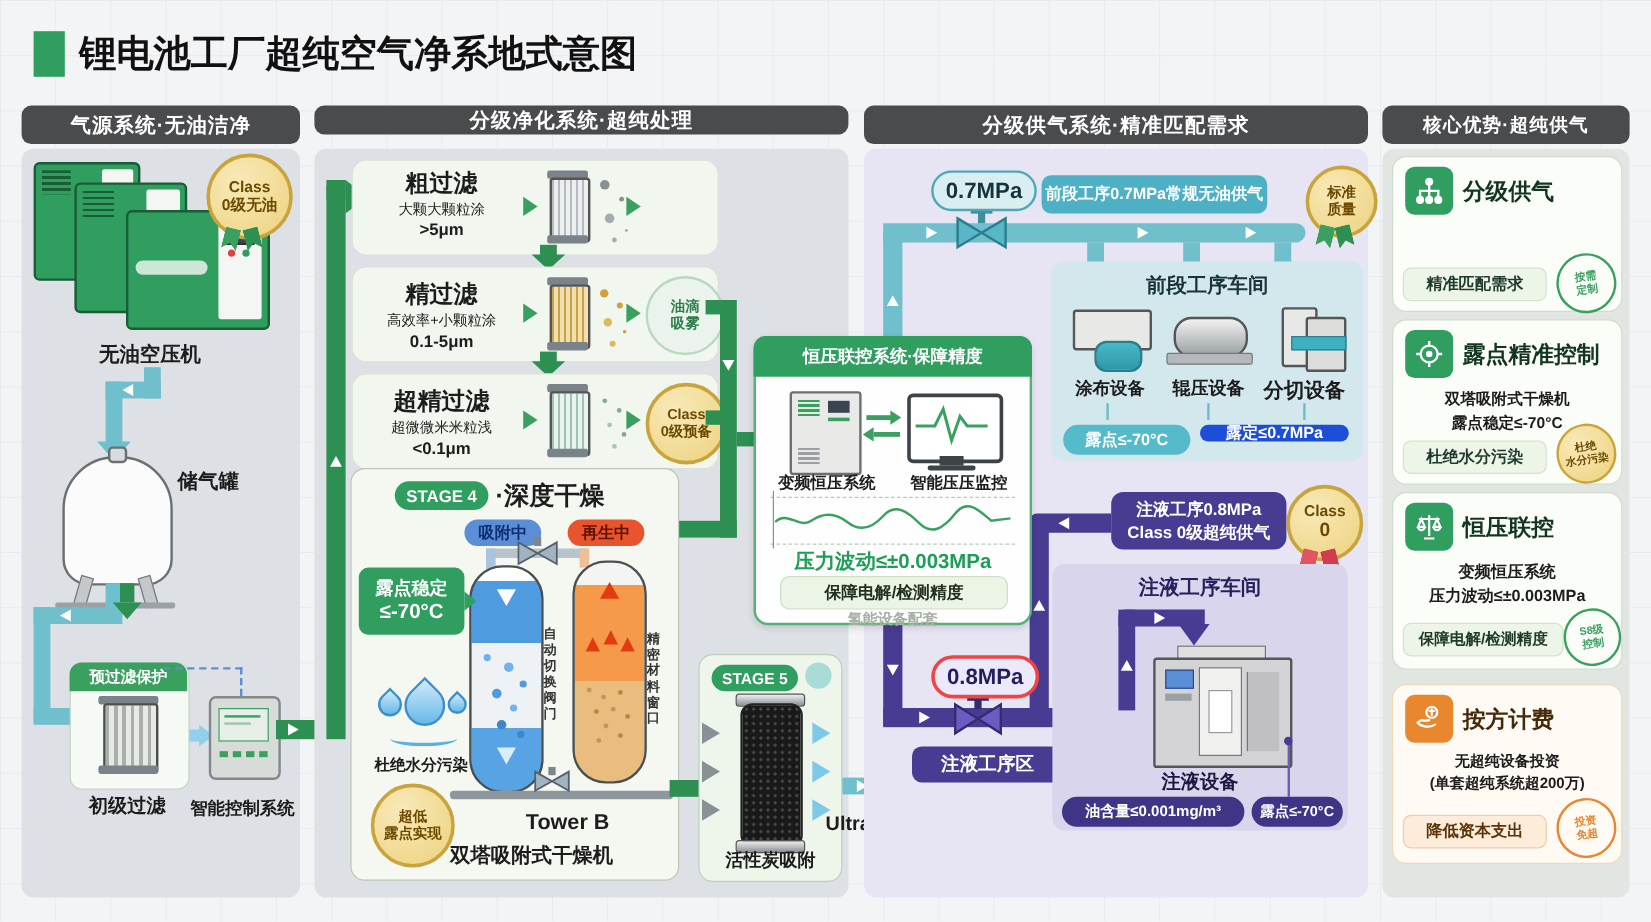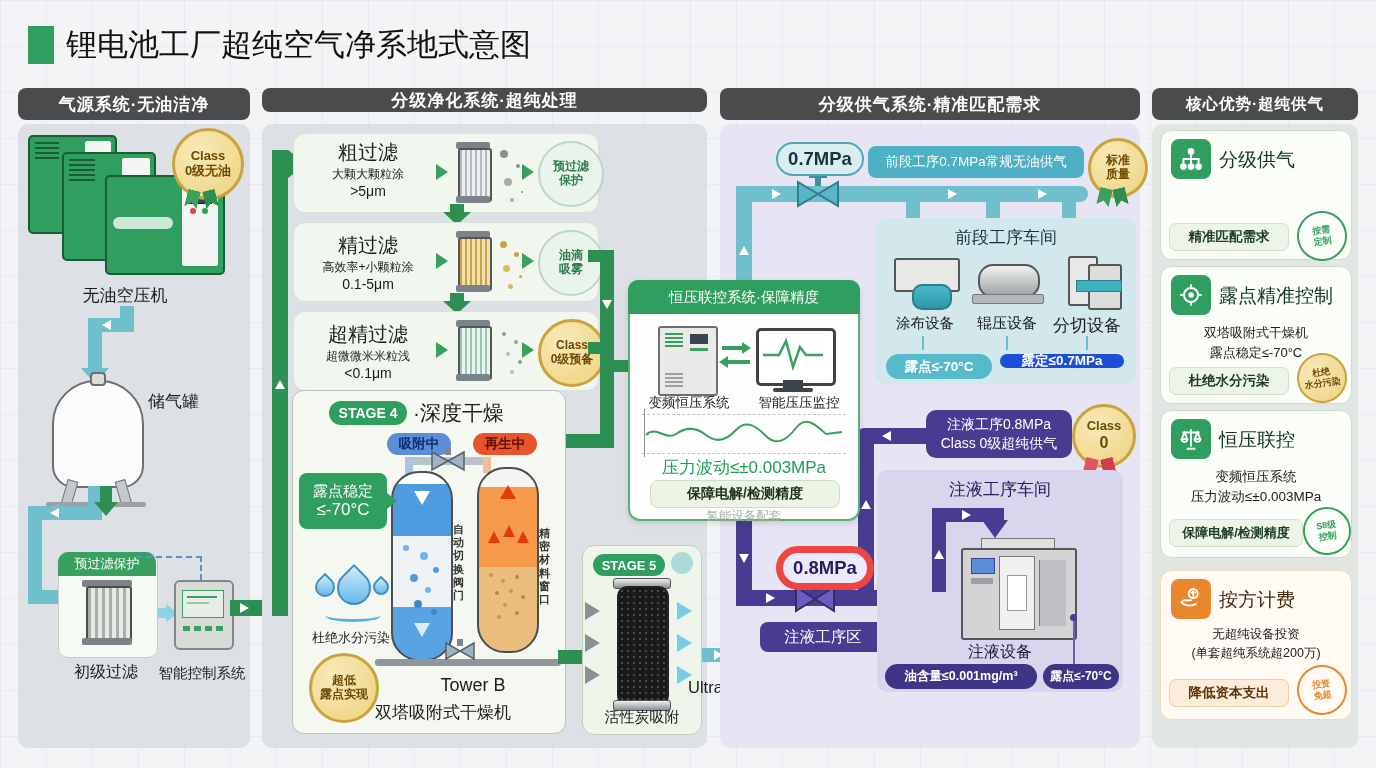--- a/index.html
+++ b/index.html
@@ -4,21 +4,21 @@
 <style>
   html,body{margin:0;padding:0}
   body{width:1376px;height:768px;position:relative;overflow:hidden;background:#f2f4f6;
        font-family:"Liberation Sans","DejaVu Sans",sans-serif;color:#1c1c1c}
   .grid-bg{position:absolute;inset:0;
        background-image:linear-gradient(#e7ebef 1px,transparent 1px),linear-gradient(90deg,#e7ebef 1px,transparent 1px);
        background-size:46px 46px}
   .abs{position:absolute}
   .flex{display:flex;align-items:center;justify-content:center;text-align:center}
   .col{flex-direction:column}
-  .b{font-weight:normal}
+  .b{font-weight:bold}
   .panel-head{position:absolute;background:#4a4b4d;color:#fff;border-radius:8px;font-weight:bold;
        display:flex;align-items:center;justify-content:center;letter-spacing:1px}
   .panel-body{position:absolute;border-radius:10px}
   .card{position:absolute;background:#f1f7ef;border:1px solid #d9e2d6;border-radius:12px}
   .pill{display:flex;align-items:center;justify-content:center;font-weight:bold;border-radius:999px}
   .seal{display:flex;flex-direction:column;align-items:center;justify-content:center;text-align:center;
        font-weight:bold;border-radius:50%;line-height:1.15}
   .gold{background:radial-gradient(circle at 35% 30%,#f8e9b8,#edd27e);border:3px solid #c9a43c;color:#6b4a00}
   .stamp{border-radius:50%;display:flex;flex-direction:column;align-items:center;justify-content:center;
        font-size:9px;font-weight:bold;line-height:1.25;transform:rotate(-8deg);text-align:center}
@@ -131,24 +131,20 @@
     <div class="b" style="font-size:20px">粗过滤</div>
     <div style="font-size:12px">大颗大颗粒涂</div>
     <div class="b" style="font-size:14px">&gt;5μm</div>
   </div>
   <div class="chv" style="left:142px;top:30px;border-top:8px solid transparent;border-bottom:8px solid transparent;border-left:12px solid #3aa05f"></div>
   <div class="abs" style="left:162px;top:8px;width:34px;height:7px;background:#7a838a;border-radius:2px"></div>
   <div class="abs" style="left:164px;top:14px;width:30px;height:50px;background:repeating-linear-gradient(90deg,#b4bbbf 0 2px,#eceef0 2px 5px);border:2px solid #555;border-radius:3px"></div>
   <div class="abs" style="left:162px;top:62px;width:34px;height:7px;background:#7a838a;border-radius:2px"></div>
   <div class="abs" style="left:206px;top:16px;width:8px;height:8px;border-radius:50%;background:#8a8f93;box-shadow:14px 12px 0 -2px #8a8f93,4px 28px 0 0 #a5abaf,18px 38px 0 -3px #8a8f93,8px 46px 0 -2px #a5abaf"></div>
   <div class="chv" style="left:228px;top:30px;border-top:8px solid transparent;border-bottom:8px solid transparent;border-left:12px solid #3aa05f"></div>
-  <div class="seal abs" style="left:244px;top:7px;width:62px;height:62px;background:#eaf4ec;border:2px solid #b9d8c0;color:#2f7e4c;font-size:12px">
-    <span>预过滤</span>
-      <span>保护</span>
-  </div>
 </div>
 
 <div class="pipe pg" style="left:450px;top:204px;width:14px;height:10px"></div>
 <div class="chv" style="left:443px;top:212px;border-left:14px solid transparent;border-right:14px solid transparent;border-top:13px solid #2e8f52"></div>
 
 <div class="card" style="left:293px;top:222px;width:304px;height:78px">
   <div class="abs flex col" style="left:8px;top:4px;width:132px;height:70px">
     <div class="b" style="font-size:20px">精过滤</div>
     <div style="font-size:12px">高效率+小颗粒涂</div>
     <div class="b" style="font-size:14px">0.1-5μm</div>
@@ -283,21 +279,21 @@
 <div class="chv chv-r" style="left:772px;top:189px"></div>
 <div class="chv chv-r" style="left:948px;top:189px"></div>
 <div class="chv chv-r" style="left:1038px;top:189px"></div>
 <svg class="abs" style="left:796px;top:174px" width="44" height="40">
   <rect x="19" y="0" width="6" height="12" fill="#3f8e9c"></rect>
   <rect x="13" y="0" width="18" height="4" fill="#3f8e9c"></rect>
   <polygon points="2,8 22,20 2,32" fill="#59b6c6" stroke="#2a7f8e" stroke-width="2"></polygon>
   <polygon points="42,8 22,20 42,32" fill="#59b6c6" stroke="#2a7f8e" stroke-width="2"></polygon>
 </svg>
 <div class="pill abs b" style="left:776px;top:142px;width:84px;height:30px;background:#d8eef1;border:2px solid #4fa8b8;font-size:18.5px;color:#16323a">0.7MPa</div>
-<div class="abs flex b" style="left:868px;top:146px;width:216px;height:32px;background:#4db0c4;border-radius:8px;color:#fff;font-size:13.5px">前段工序0.7MPa常规无油供气</div>
+<div class="abs flex b" style="left:868px;top:146px;width:188px;height:32px;background:#4db0c4;border-radius:8px;color:#fff;font-size:13.5px">前段工序0.7MPa常规无油供气</div>
 <div class="seal gold abs" style="left:1088px;top:138px;width:54px;height:54px;font-size:12px">
   <span>标准</span>
     <span>质量</span>
 </div>
 <div class="ribbon" style="left:1098px;top:188px;background:#3aa05f;transform:rotate(14deg)"></div>
 <div class="ribbon" style="left:1114px;top:188px;background:#2e8f52;transform:rotate(-14deg)"></div>
 
 <div class="pipe pt" style="left:906px;top:202px;width:14px;height:34px"></div>
 <div class="pipe pt" style="left:986px;top:202px;width:14px;height:34px"></div>
 <div class="pipe pt" style="left:1062px;top:202px;width:14px;height:34px"></div>
@@ -347,21 +343,21 @@
 <div class="pipe pp" style="left:736px;top:590px;width:212px;height:16px"></div>
 <div class="chv chv-r" style="left:766px;top:593px"></div>
 <div class="chv chv-r" style="left:900px;top:593px"></div>
 <div class="chv" style="left:946px;top:582px;border-top:16px solid transparent;border-bottom:16px solid transparent;border-left:22px solid #473c92"></div>
 <svg class="abs" style="left:794px;top:580px" width="42" height="38">
   <rect x="18" y="0" width="6" height="11" fill="#352c70"></rect>
   <rect x="12" y="0" width="18" height="4" fill="#352c70"></rect>
   <polygon points="2,7 21,19 2,31" fill="#6a5cc0" stroke="#352c70" stroke-width="2"></polygon>
   <polygon points="40,7 21,19 40,31" fill="#6a5cc0" stroke="#352c70" stroke-width="2"></polygon>
 </svg>
-<div class="pill abs b" style="left:776px;top:546px;width:84px;height:30px;background:#eceafa;border:7px solid #ef4444;font-size:18.5px;color:#241d5e">0.8MPa</div>
+<div class="pill abs b" style="left:776px;top:546px;width:84px;height:30px;background:#eceafa;border:3px solid #ef4444;font-size:18.5px;color:#241d5e">0.8MPa</div>
 <div class="abs flex b" style="left:760px;top:622px;width:126px;height:30px;background:#473c92;border-radius:8px;color:#fff;font-size:15.5px">注液工序区</div>
 
 <div class="abs" style="left:877px;top:470px;width:246px;height:222px;background:#d9d5ec;border-radius:10px">
   <div class="abs b flex" style="left:0;top:8px;width:246px;font-size:17px;color:#26205c">注液工序车间</div>
   <div class="abs" style="left:104px;top:68px;width:72px;height:10px;background:#e0e0de;border:1.5px solid #777"></div>
   <div class="machine-box" style="left:84px;top:78px;width:112px;height:88px;background:#d4d4d6">
     <div class="abs" style="left:8px;top:8px;width:22px;height:14px;background:#5a8fd8;border:1.5px solid #2a4a8c"></div>
     <div class="abs" style="left:8px;top:28px;width:22px;height:6px;background:#9aa0a4"></div>
     <div class="abs" style="left:36px;top:6px;width:34px;height:72px;background:#f0f0ee;border:1.5px solid #777">
       <div class="abs" style="left:7px;top:18px;width:18px;height:34px;background:#fff;border:1.5px solid #999"></div>

